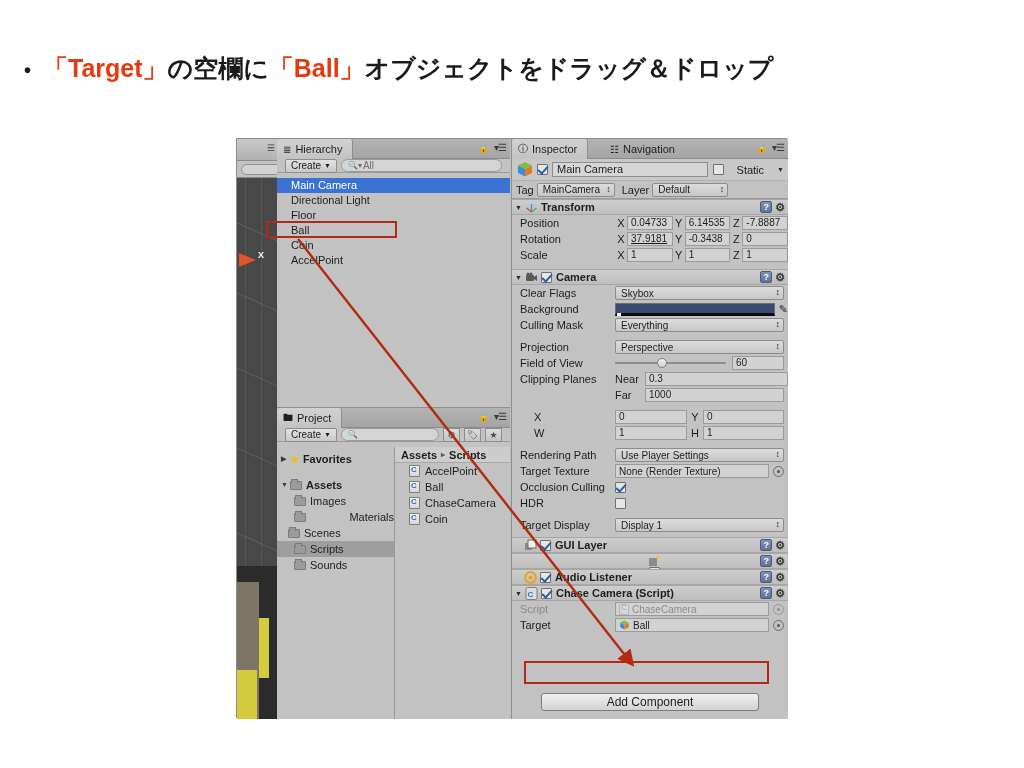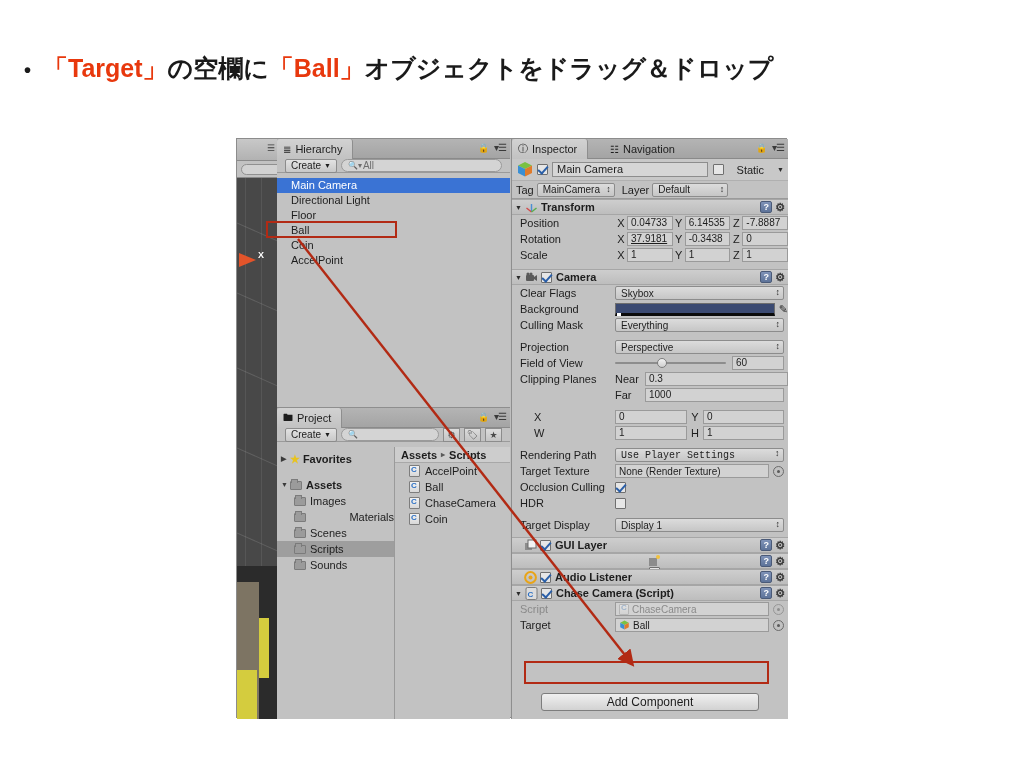--- a/index.html
+++ b/index.html
@@ -564,21 +564,21 @@
               <span>Assets</span>
             </div>
             <div class="tree-row" style="padding-left:17px;">
               <span class="folder-ico"></span>
               <span>Images</span>
             </div>
             <div class="tree-row" style="padding-left:17px;justify-content:space-between;">
               <span class="folder-ico"></span>
               <span>Materials</span>
             </div>
-            <div class="tree-row" style="padding-left:17px;">
+            <div class="tree-row" style="padding-left:11px;">
               <span class="folder-ico"></span>
               <span>Scenes</span>
             </div>
             <div class="tree-row selected" style="padding-left:17px;">
               <span class="folder-ico"></span>
               <span>Scripts</span>
             </div>
             <div class="tree-row" style="padding-left:17px;">
               <span class="folder-ico"></span>
               <span>Sounds</span>
@@ -760,21 +760,21 @@
         </div>
         <div class="prop-row">
           <span class="prop-label indent">W</span>
           <span class="field" style="width:72px;">1</span>
           <span class="axis-lbl" style="width:16px;">H</span>
           <span class="field" style="flex:1; margin-right:4px;">1</span>
         </div>
         <div class="sep-gap"></div>
         <div class="prop-row">
           <span class="prop-label">Rendering Path</span>
-          <span class="dropdown" style="flex:1; margin-right:4px;font-family:Liberation Mono, monospace;">Use Player Settings</span>
+          <span class="dropdown" style="flex:1; margin-right:4px;">Use Player Settings</span>
         </div>
         <div class="prop-row">
           <span class="prop-label">Target Texture</span>
           <span class="obj-field" style="flex:1;">None (Render Texture)</span>
           <span class="circle-btn" style="margin-right:4px;"></span>
         </div>
         <div class="prop-row">
           <span class="prop-label">Occlusion Culling</span>
           <span class="chk on"></span>
         </div>

